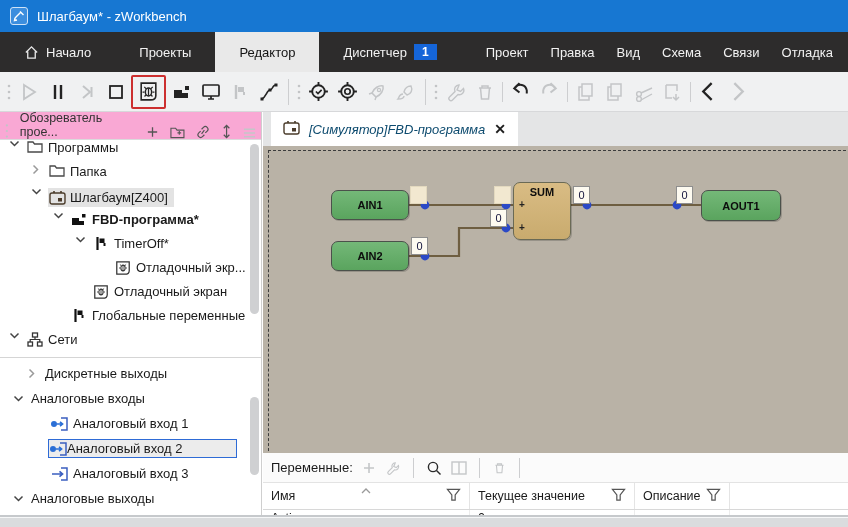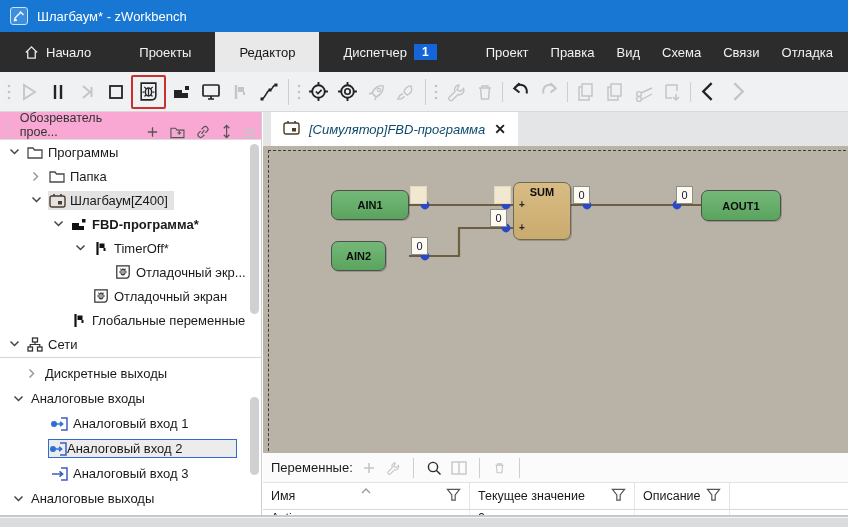--- a/index.html
+++ b/index.html
@@ -27,21 +27,21 @@
   .tsep.thin { height:20px; margin:0 3px; }
   .redbox { border:2px solid #cc2f2f; border-radius:2px; padding:0 1px; display:flex; align-items:center; margin:0 1px; }
   svg.ic { color:#232323; }
   svg.dis { color:#c3c5c7; }
 
   
   .sidebar { position:absolute; left:0; top:112px; width:262px; bottom:10px; background:#fff; border-right:1px solid #cfcfcf; }
   .phead { height:28px; background:#f9a8d4; border-bottom:1px solid #dadbdc; display:flex; align-items:flex-end; padding:0 5px; gap:11px; color:#333; font-size:12.5px; }
   .phead .ptitle { margin-right:auto; }
   .tree { position:relative; height:218px; border-bottom:1px solid #d5d5d5; overflow:hidden; }
-  .trow { height:24px; display:flex; align-items:center; gap:4px; padding-right:14px; }
+  .trow { height:24px; display:flex; align-items:flex-start; gap:4px; padding-right:14px; }
   .chev { width:16px; flex:none; display:flex; justify-content:center; }
   .ticon { width:18px; flex:none; display:flex; justify-content:center; }
   .tlabel { white-space:nowrap; }
   .bold { font-weight:bold; }
   .hl { background:#e3e3e3; display:flex; align-items:center; gap:4px; padding:2px 6px 2px 0; }
   .scroll { position:absolute; right:2px; width:9px; border-radius:5px; background:#cfd0d2; }
   .iopanel { position:relative; height:155px; overflow:hidden; margin-top:3px; }
   .iorow { height:25px; display:flex; align-items:center; gap:5px; }
   .iosel { display:flex; align-items:center; flex:1; margin-right:24px; background:#ececec; border:1.5px solid #2e6bd6; padding:1px 4px 1px 0; }
 
@@ -545,21 +545,21 @@
       <circle cx="243" cy="59" r="4.4" fill="#2b49c6"></circle>
     <circle cx="162" cy="110" r="4.4" fill="#2b49c6"></circle>
       <circle cx="243" cy="82" r="4.4" fill="#2b49c6"></circle>
     <circle cx="324" cy="59" r="4.4" fill="#2b49c6"></circle>
       <circle cx="414" cy="59" r="4.4" fill="#2b49c6"></circle>
   </svg>
 
   <div class="block bgreen" style="left:68px; top:44px; width:78px; height:30px;">
       <span>AIN1</span>
     </div>
-  <div class="block bgreen" style="left:68px; top:95px; width:55px; height:30px;">
+  <div class="block bgreen" style="left:68px; top:95px; width:78px; height:30px;">
       <span>AIN2</span>
     </div>
   <div class="block btan" style="left:250px; top:36px; width:58px; height:58px;">
     <span class="btitle">SUM</span>
     <span class="port" style="top:16px;">+</span>
     <span class="port" style="top:39px;">+</span>
   </div>
   <div class="block bgreen" style="left:438px; top:44px; width:80px; height:31px;">
       <span>AOUT1</span>
     </div>

